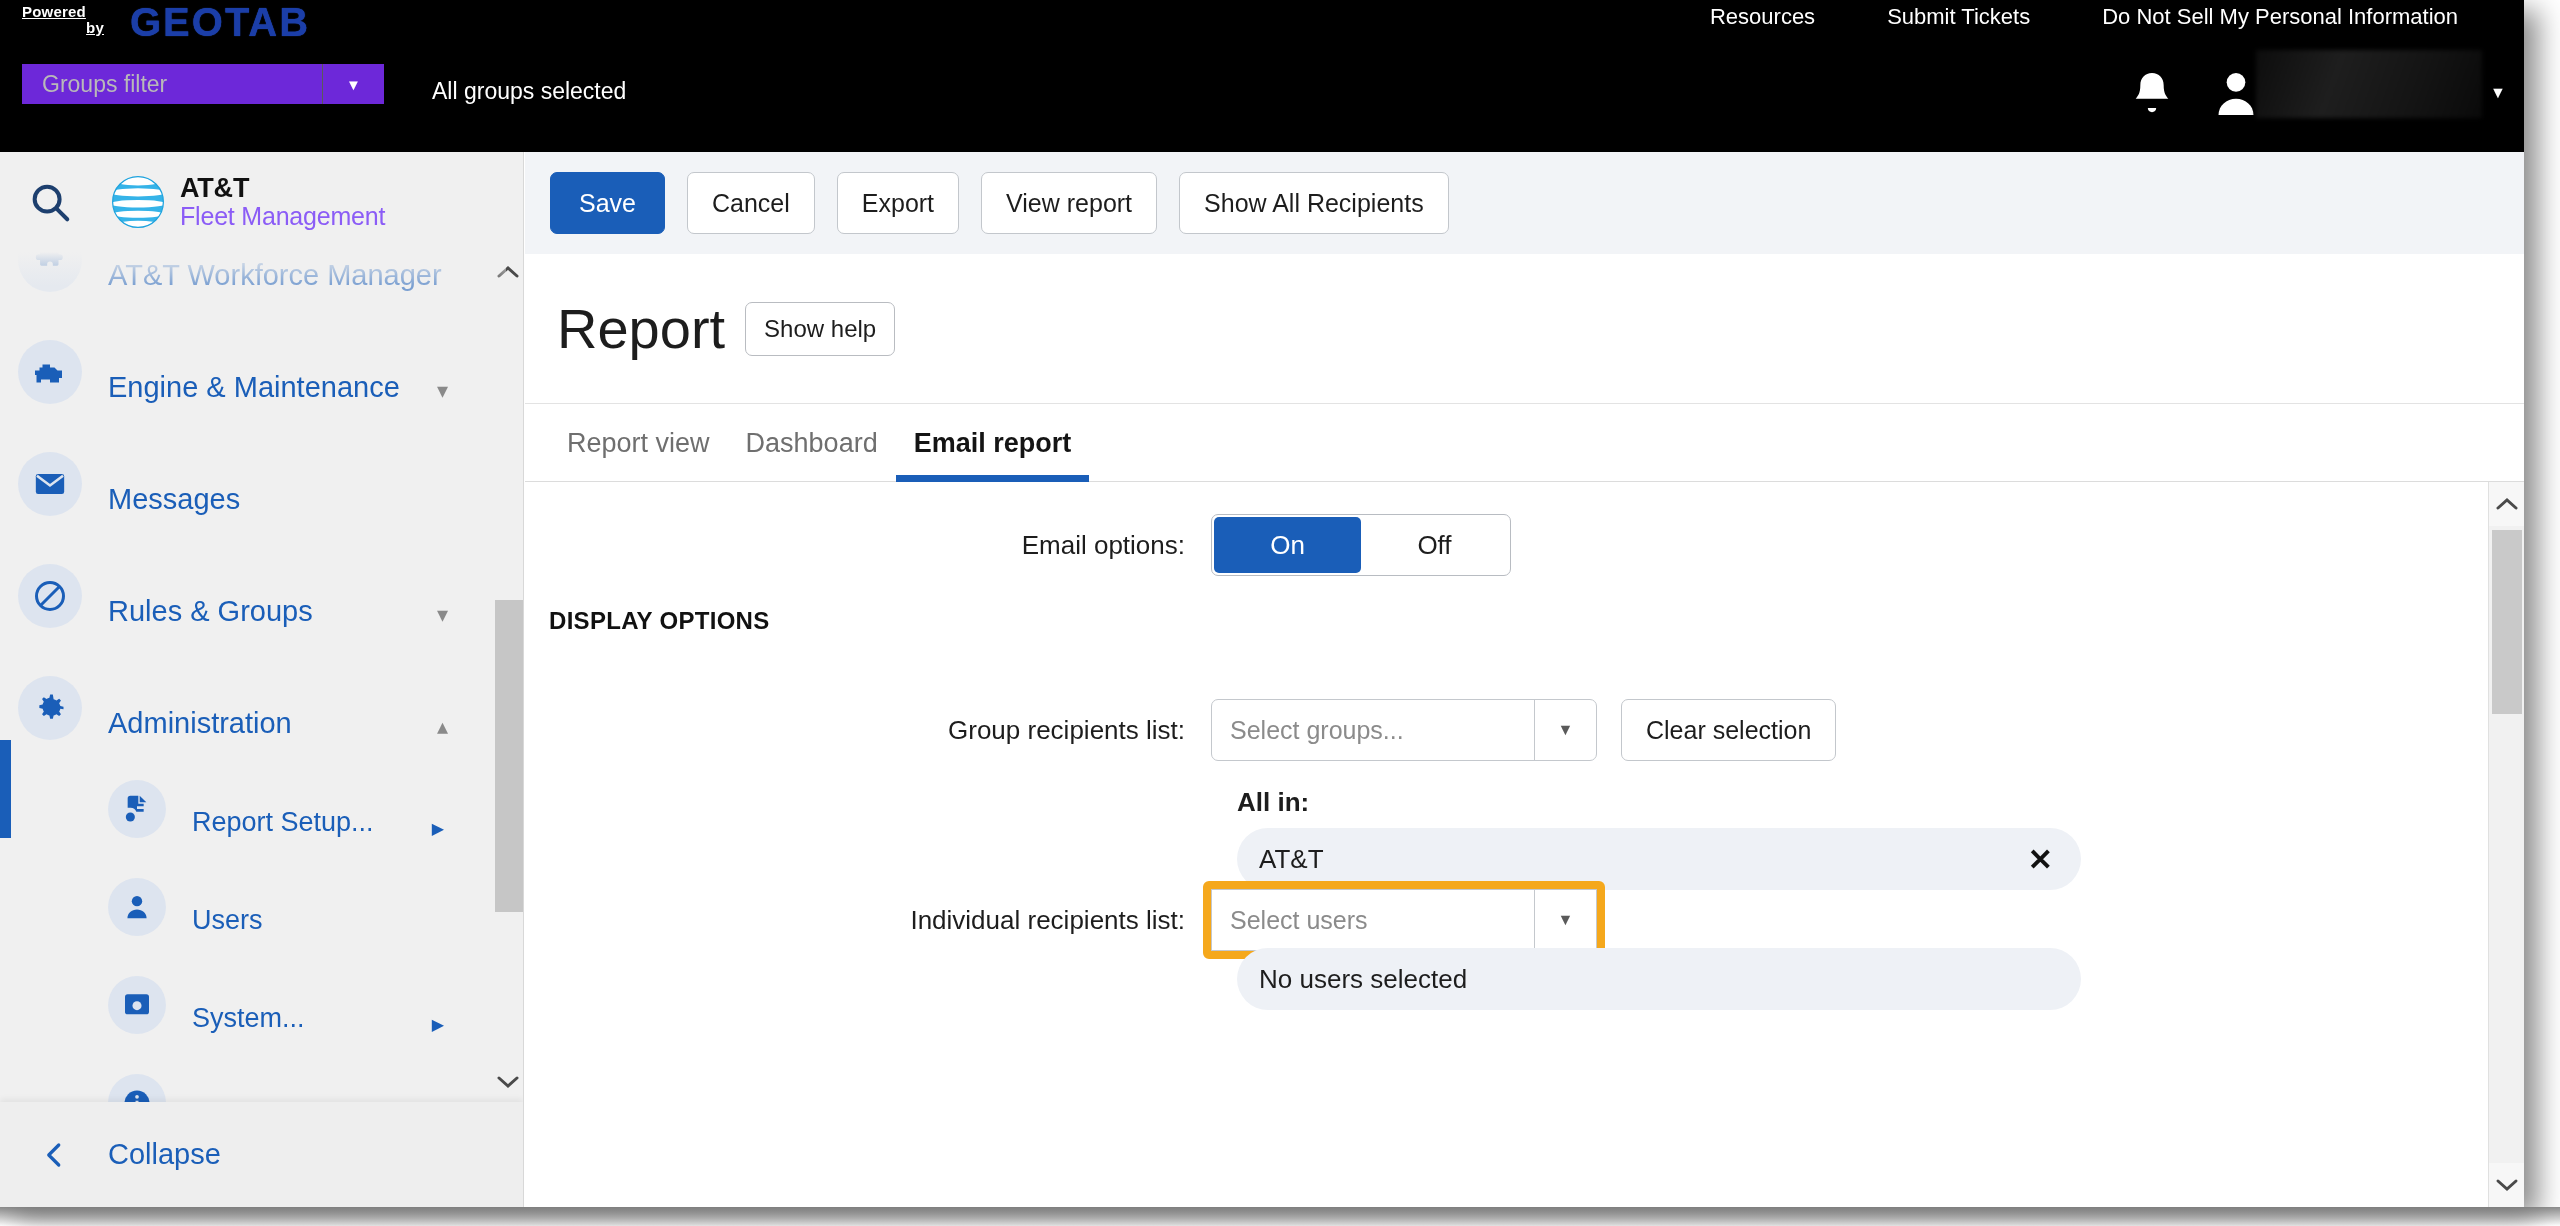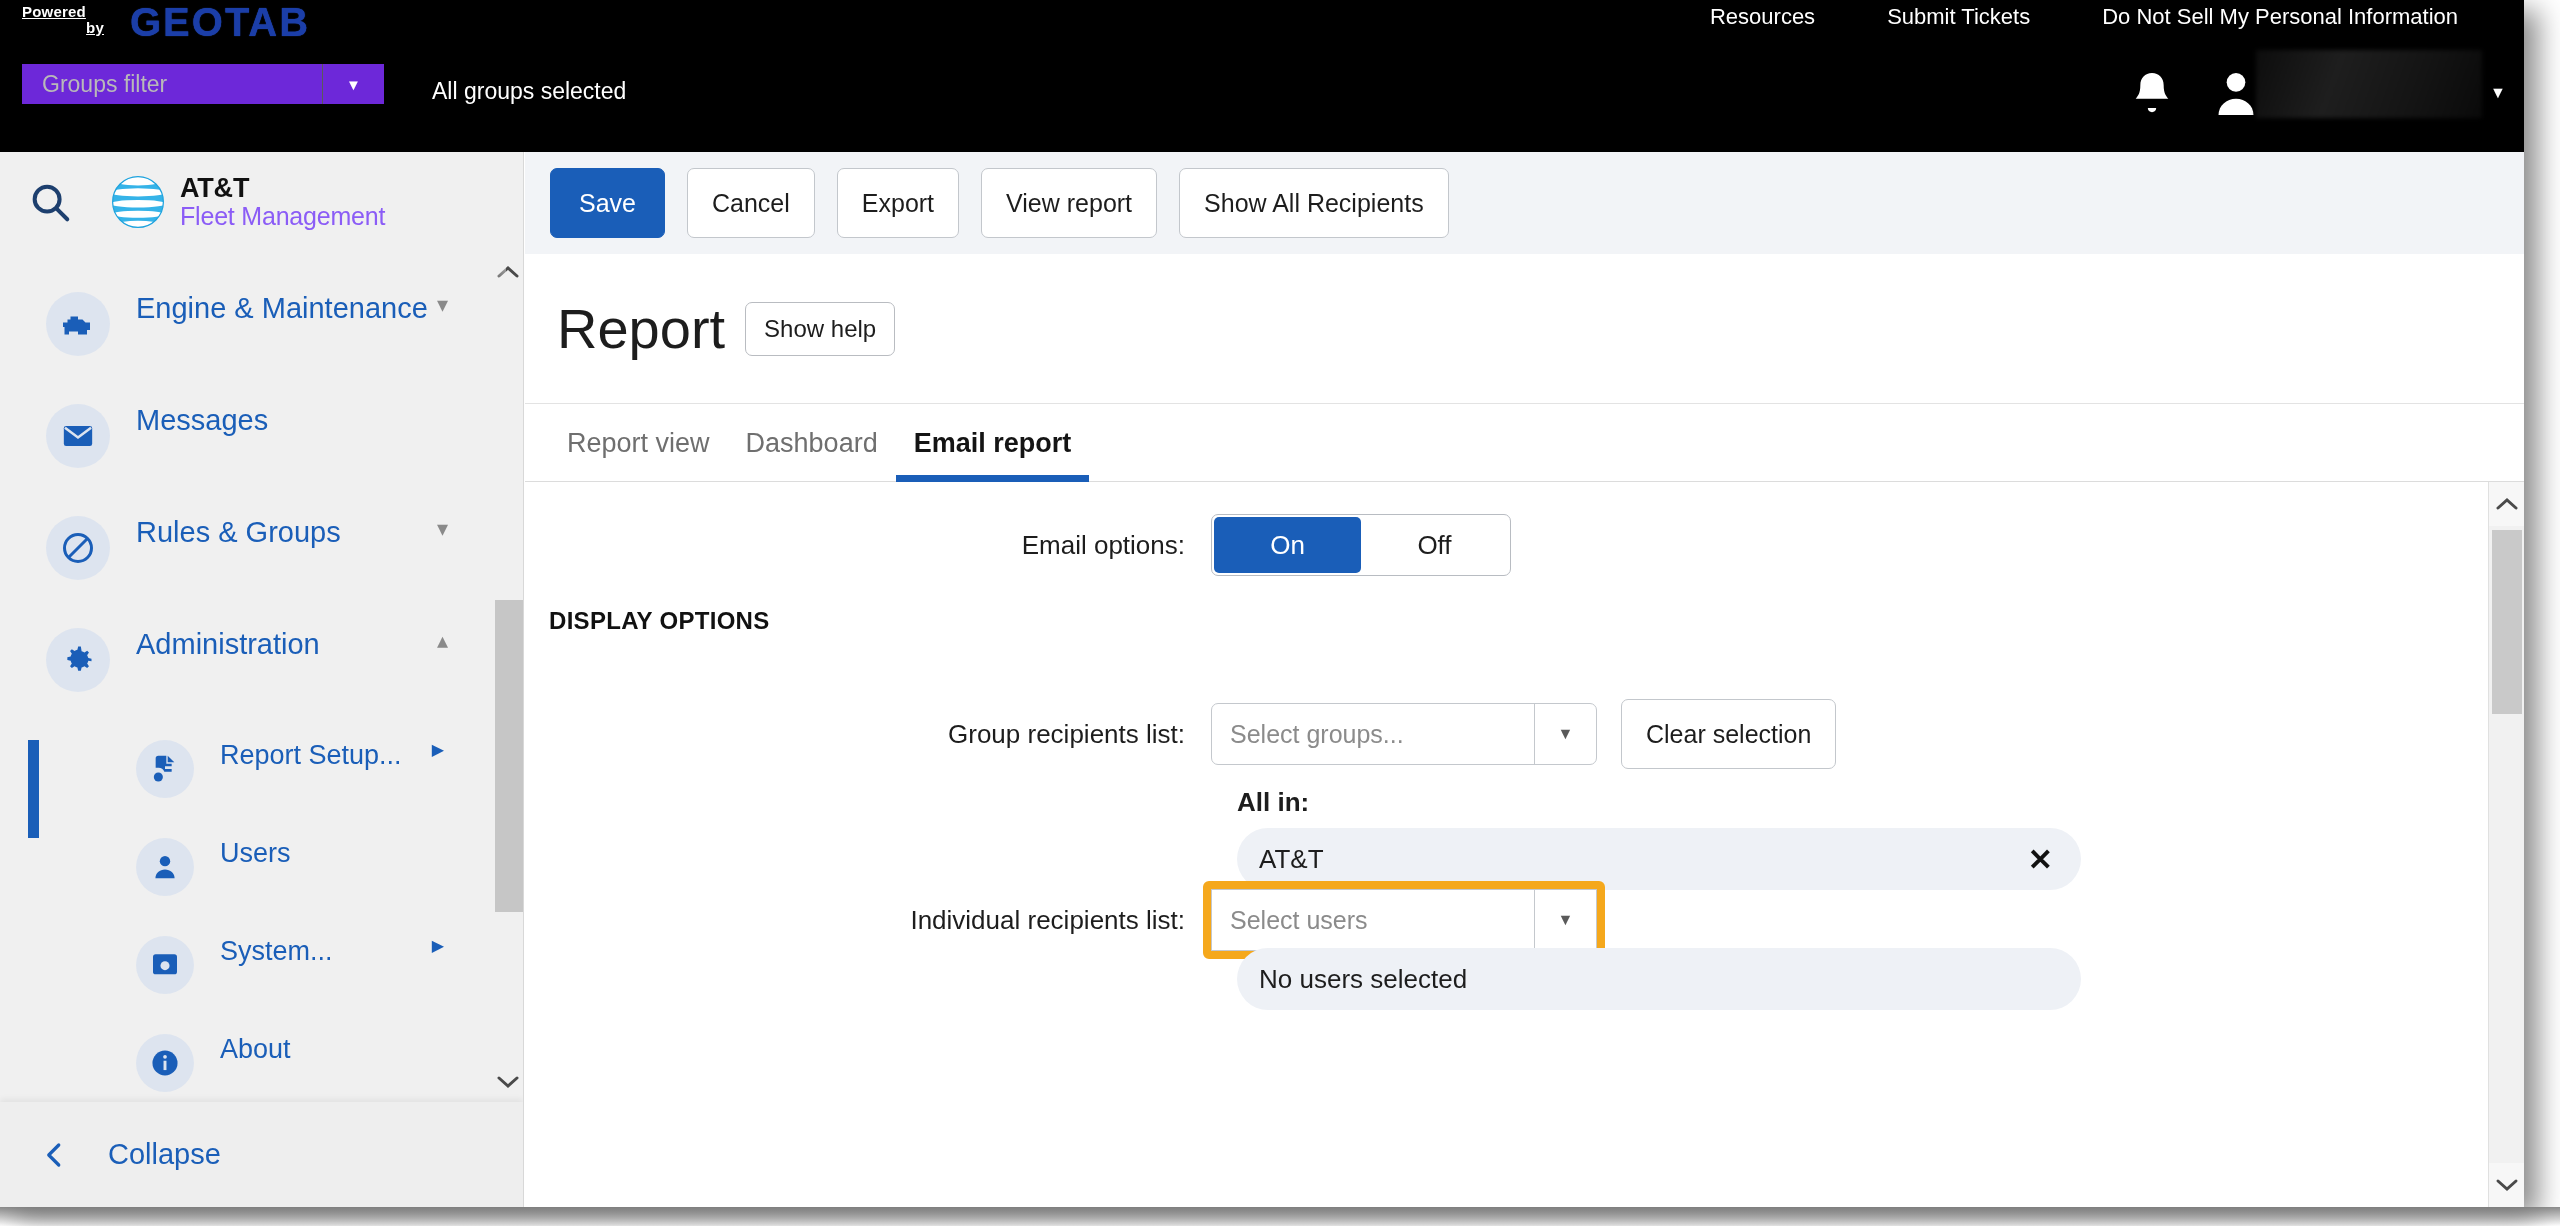--- a/index.html
+++ b/index.html
@@ -125,24 +125,23 @@
 
   .nav-scroll {
     position: absolute; left: 0; top: 100px;
     width: 524px; height: 850px;
     overflow: hidden;
   }
   .nav-inner { position: absolute; left: 0; top: -72px; width: 506px; }
   .nav-item {
     position: relative;
     height: 112px;
-    display: flex; align-items: flex-start;
+    display: flex; align-items: flex-end;
     padding-left: 18px;
     cursor: pointer;
-    margin-left: 28px;
   }
   .nav-item.sub { padding-left: 108px; height: 98px; }
   .nav-item.sub.active::before {
     content:""; position:absolute; left:0; top:0; bottom:0; width:11px; background:#1a5eb8;
   }
   .nav-icon {
     width: 64px; height: 64px; border-radius: 50%;
     background: #dde4ef;
     display: flex; align-items: center; justify-content: center;
     flex: none;
@@ -202,21 +201,21 @@
     background: #ffffff;
   }
   .toolbar {
     position: absolute; left: 0; top: 0;
     width: 1999px; height: 102px;
     background: #f2f4f7;
     display: flex; align-items: center;
     padding-left: 25px; gap: 22px;
   }
   .btn {
-    height: 70px;
+    height: 62px;
     padding: 0 24px;
     border: 1px solid #c3c7cc;
     border-radius: 7px;
     background: #ffffff;
     color: #1d1d1d;
     font-size: 25px;
     font-family: "Liberation Sans", sans-serif;
     cursor: pointer;
     display: flex; align-items: center; justify-content: center;
   }

